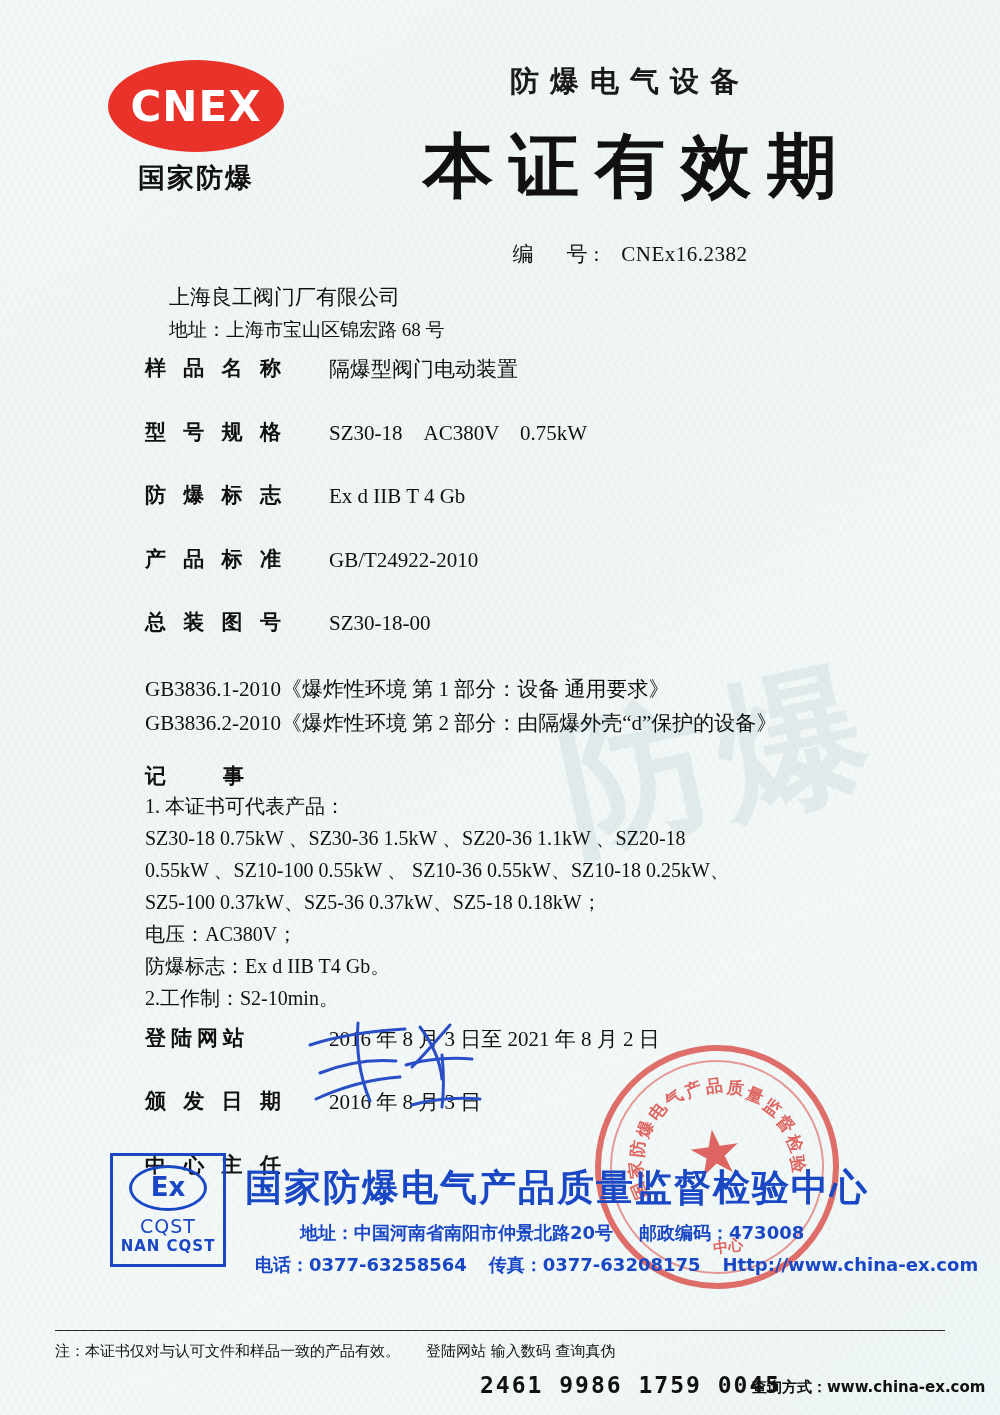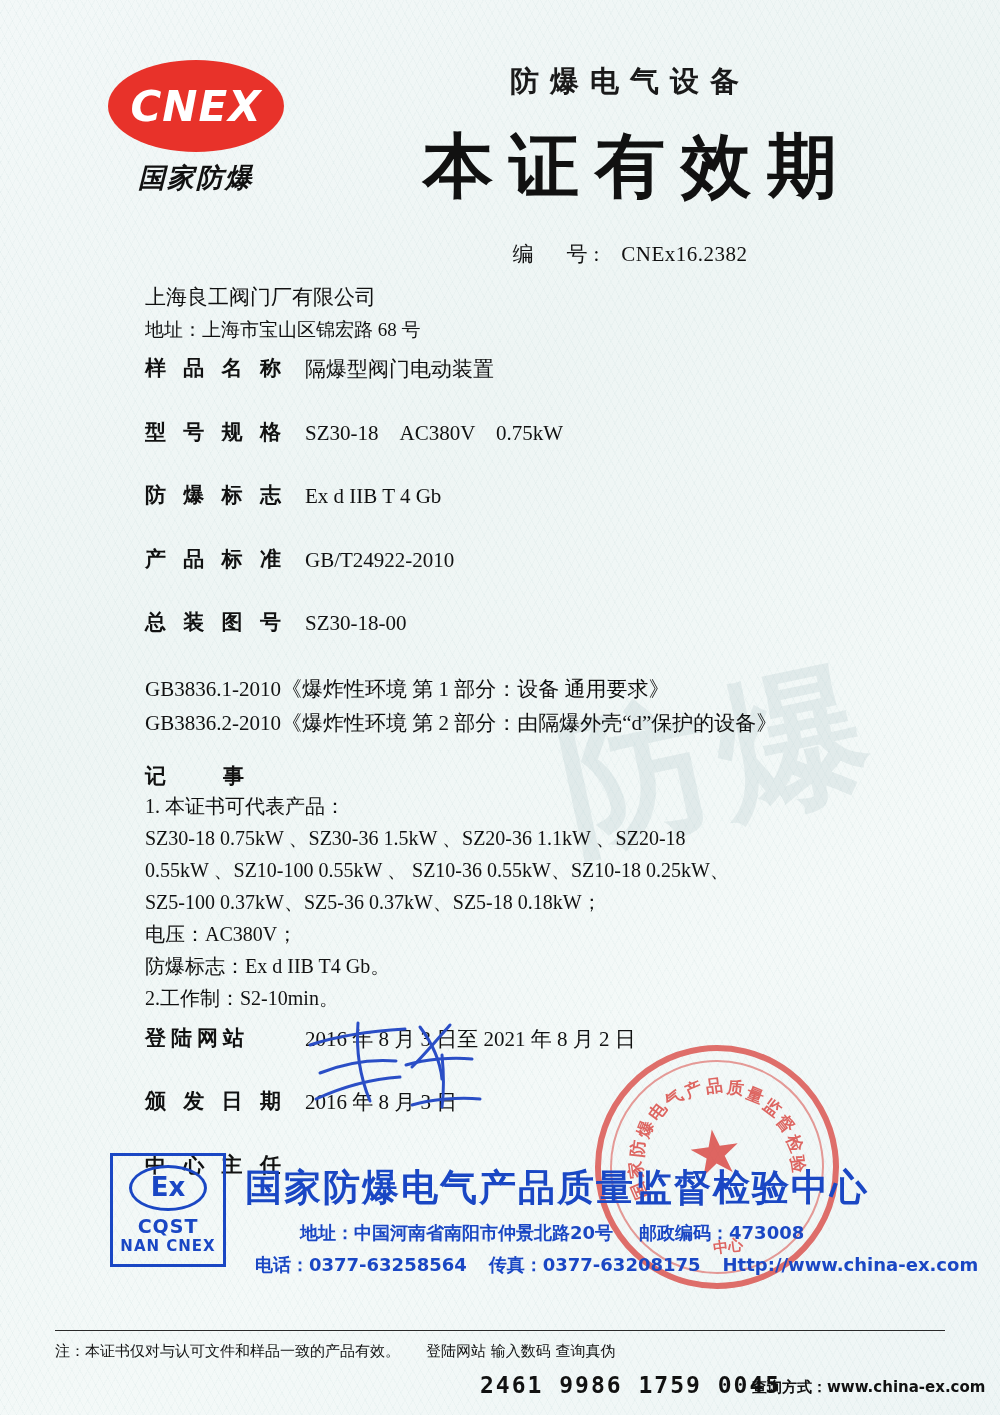--- a/index.html
+++ b/index.html
@@ -45,21 +45,20 @@
   .header {
     position: relative;
     height: 230px;
   }
   .logo-block {
     position: absolute;
     left: 96px;
     top: 60px;
     width: 200px;
     text-align: center;
-    font-style: italic;
   }
   .logo-oval {
     width: 176px;
     height: 92px;
     margin: 0 auto;
     border-radius: 50%;
     background: #e8322a;
     display: flex;
     align-items: center;
     justify-content: center;
@@ -132,20 +131,21 @@
     font-size: 21px;
     font-weight: bold;
     color: #111;
     font-family: "DejaVu Sans", sans-serif;
     letter-spacing: 5px;
   }
   .value {
     font-size: 21px;
     color: #111;
     line-height: 1.5;
+    margin-left: 24px;
   }
   .value .addr {
     display: block;
     font-size: 19px;
     margin-top: 2px;
   }
   .gap-md { height: 22px; }
 
   .para {
     padding: 0 0 0 145px;
@@ -255,21 +255,21 @@
   .ex-badge .ex-oval {
     margin: 9px auto 4px;
     width: 72px;
     height: 40px;
     border: 3px solid #1a47c4;
     border-radius: 50%;
     font-size: 26px;
     font-weight: bold;
     line-height: 38px;
   }
-  .ex-badge .cqst { font-size: 19px; font-weight: bold; letter-spacing: 1px;}
+  .ex-badge .cqst { font-size: 19px; font-weight: normal; letter-spacing: 1px;}
   .ex-badge .ny { font-size: 15px; font-weight: bold; letter-spacing: 1px; }
 
   .org-name {
     position: absolute;
     left: 245px;
     top: 0px;
     font-size: 37px;
     font-weight: bold;
     color: #1a47c4;
     font-family: "DejaVu Sans", sans-serif;
@@ -471,21 +471,21 @@
       <span style="transform: rotate(75deg) translate(0,-92px) rotate(0deg);">检</span>
       <span style="transform: rotate(90deg) translate(0,-92px) rotate(0deg);">验</span>
     </div>
     <div class="seal-bottom">中心</div>
   </div>
 
   <div class="footer-org">
     <div class="ex-badge">
       <div class="ex-oval">Ex</div>
       <div class="cqst">CQST</div>
-      <div class="ny">NAN CNEX</div>
+      <div class="ny">NAN CQST</div>
     </div>
 
     <div class="org-name">国家防爆电气产品质量监督检验中心</div>
 
     <div class="org-addr">
       <span>地址：</span><span>中国河南省南阳市仲景北路20号</span><span class="sp" style="display:inline-block;width:26px"></span><span>邮政编码：</span><span>473008</span>
     </div>
 
     <div class="org-tel">
       <span>电话：</span><span>0377-63258564</span><span class="sp"></span><span>传真：</span><span>0377-63208175</span><span class="sp"></span><span>Http://www.china-ex.com</span>

